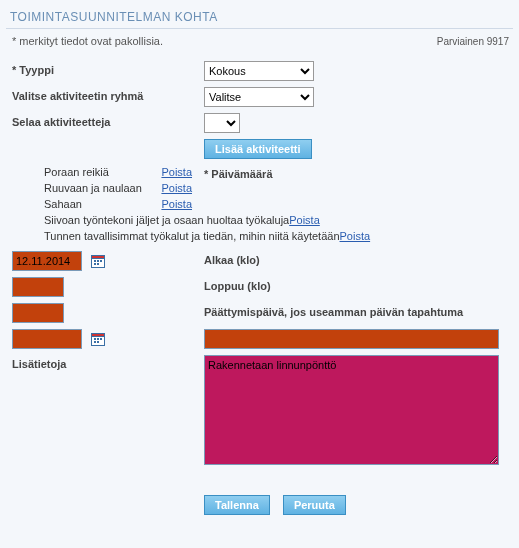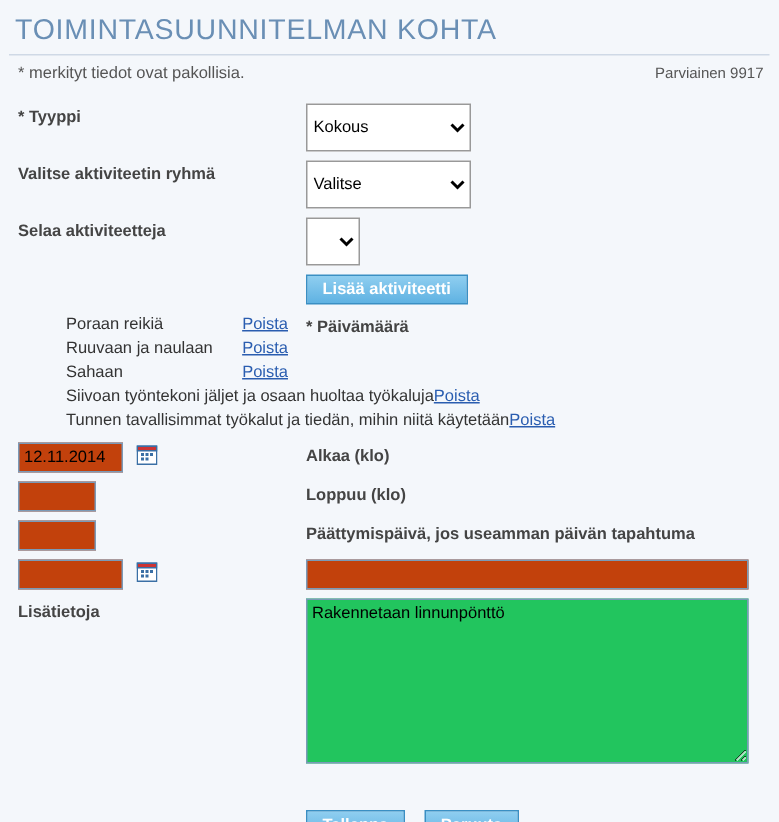--- a/index.html
+++ b/index.html
@@ -9,21 +9,21 @@
     font-size: 11px;
     background: #f4f7fb;
     color: #333;
   }
   .page {
     width: 519px;
     background: #f4f7fb;
     padding: 4px 6px 20px 6px;
   }
   .header {
-    font-size: 19px;
+    font-size: 12px;
     color: #6a8fb5;
     padding: 6px 4px 4px 4px;
     border-bottom: 1px solid #cfd9e6;
     letter-spacing: 0.5px;
   }
   .subrow {
     display: flex;
     justify-content: space-between;
     align-items: baseline;
     padding: 6px 4px 14px 6px;
@@ -42,21 +42,21 @@
   .label {
     color: #444;
     font-weight: bold;
     font-size: 11px;
     padding-top: 3px;
   }
   .value { }
   select {
     font-family: inherit;
     font-size: 11px;
-    height: 32px;
+    height: 20px;
     background: #fff;
     border: 1px solid #999;
   }
   select.wide { width: 110px; }
   select.tiny { width: 36px; }
   .btn {
     display: inline-block;
     background: #63b7e6;
     background: linear-gradient(#8fcef0, #5fb2e2);
     color: #fff;
@@ -92,21 +92,21 @@
     height: 20px;
   }
   .w-date { width: 70px; }
   .w-time { width: 52px; }
   .w-full { width: 295px; }
   textarea {
     font-family: inherit;
     font-size: 11px;
     padding: 3px;
     border: 1px solid #7a9ab8;
-    background: #22c55e;
+    background: #be185d;
     width: 295px;
     height: 110px;
     resize: both;
   }
   .cal-icon {
     display: inline-block;
     vertical-align: middle;
     margin-left: 6px;
     cursor: pointer;
   }

